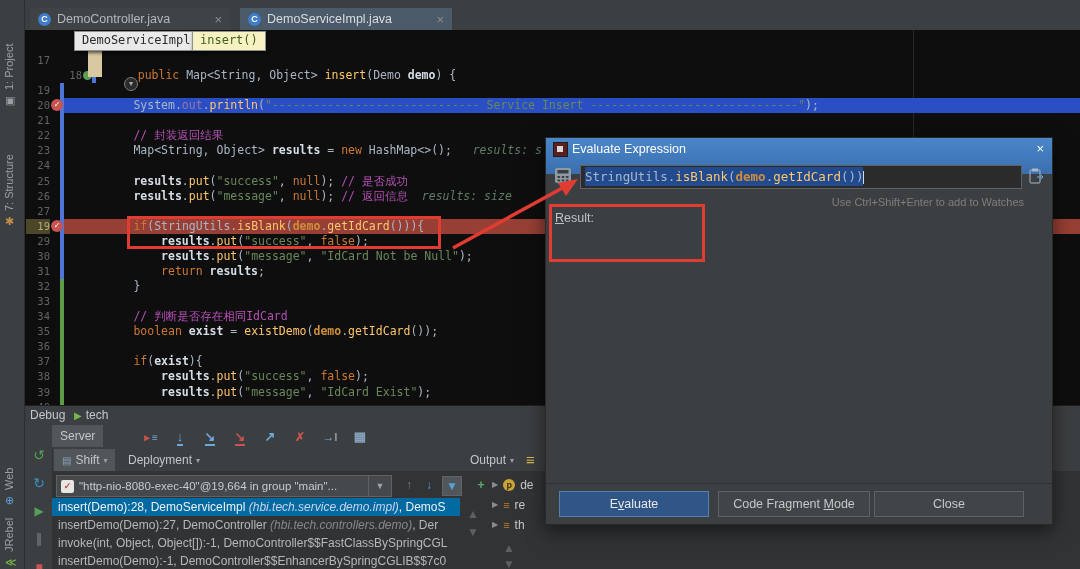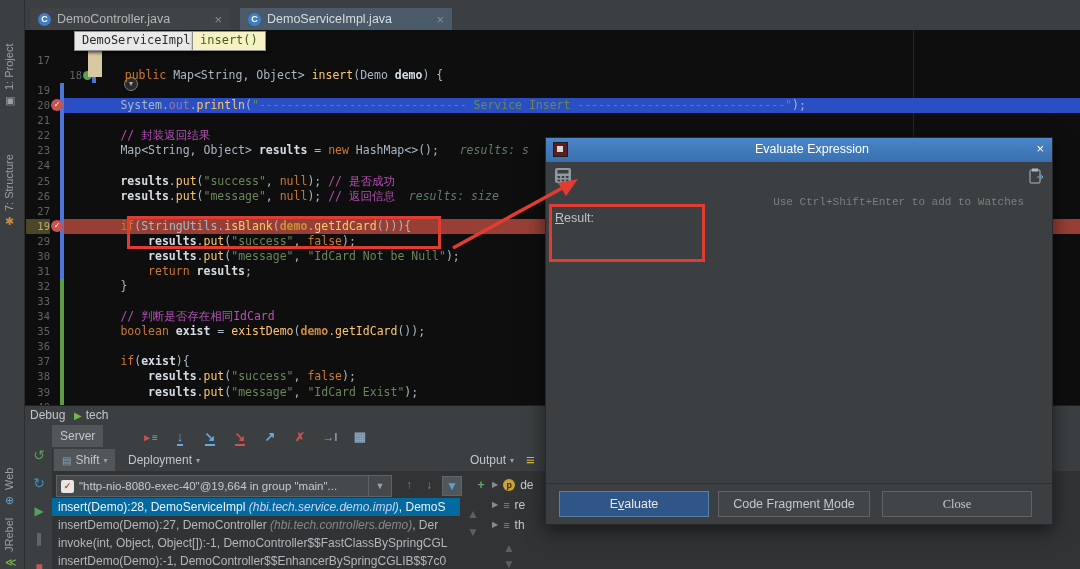--- a/index.html
+++ b/index.html
@@ -29,21 +29,21 @@
   #tan-artifact{left:64px;top:17px;width:14px;height:30px;background:#d9c9a1;z-index:3;}
   .code-row{position:absolute;left:0;width:1056px;height:15.07px;line-height:15.07px;}
   .row-hl{position:absolute;left:40px;right:0;top:0;bottom:0;}
   .hl-exec .row-hl{background:#2a4fc4;}
   .hl-bp .row-hl{background:#973f35;}
   .lnum{position:absolute;left:2px;width:24px;text-align:right;font-family:"DejaVu Sans Mono",monospace;
         font-size:10.5px;color:#5f6467;}
   .lnum.numhl{background:#4d472a;color:#b9ad72;}
   .vcs{position:absolute;left:36px;width:4px;top:0;bottom:0;}
   .vcs.b{background:#4f75d8;} .vcs.g{background:#5d9b47;}
-  .codetext{position:absolute;left:41px;top:0;white-space:pre;font-family:"DejaVu Sans Mono",monospace;
+  .codetext{position:absolute;left:54px;top:0;white-space:pre;font-family:"DejaVu Sans Mono",monospace;
         font-size:11.5px;}
   .cp{color:#a9b7c6}.ck{color:#cc7832}.cs{color:#6a8759}.cc{color:#b44fb4}.cm{color:#ffc66b}
   .cf{color:#9876aa}.cv{color:#d5dde6;font-weight:bold}.cd{color:#cf8e3c;font-weight:bold}
   .ch{color:#5e7d66;font-style:italic}
   .gut-icon{position:absolute;left:27px;width:13px;height:13px;top:1px;}
   .bp-dot{display:block;width:12px;height:12px;border-radius:50%;background:#c75450;color:#fff;
           font-size:8px;line-height:12px;text-align:center;}
   .entry-dot{display:block;width:9px;height:9px;margin-top:2px;border-radius:50%;background:#5a9e58;}
   .fold-icon{position:absolute;left:68px;width:12px;height:12px;border-radius:50%;background:#2b2b2b;
           border:1px solid #7a7e82;color:#a9adb0;font-size:8px;line-height:11px;text-align:center;}
@@ -76,32 +76,32 @@
         display:flex;align-items:center;gap:5px;white-space:nowrap;}
   .exp-ar{color:#8a8d90;font-size:8px;}
   .p-ic{display:inline-block;width:12px;height:12px;border-radius:50%;background:#caa23a;color:#3c2f00;
         font-size:9px;line-height:12px;text-align:center;font-weight:bold;}
   .f-ic{color:#c77f28;font-weight:bold;font-size:11px;}
   .thread-ic{display:inline-block;width:13px;height:13px;background:#e8e6e2;border-radius:2px;color:#c24238;
         font-size:9px;line-height:13px;text-align:center;font-weight:bold;}
   
   #dialog{left:545px;top:137px;width:508px;height:388px;background:#3c3f41;z-index:50;
         border:1px solid #27292a;box-shadow:0 6px 18px rgba(0,0,0,.55);box-sizing:border-box;}
-  #dlg-title{position:absolute;left:0;top:0;right:0;height:24px;
-        background:linear-gradient(#4a86c8,#3a6faf);color:#fff;font-size:12.5px;line-height:22px;text-align:center;}
+  #dlg-title{position:absolute;left:0;top:0;right:0;height:36px;
+        background:linear-gradient(#4a86c8,#3a6faf);color:#fff;font-size:12.5px;line-height:22px;}
   #dlg-title .t{margin-left:26px;}
   #dlg-ico{position:absolute;left:7px;top:4px;width:13px;height:13px;background:#5c1f1f;border:1px solid #1d1d1d;}
   #dlg-ico i{position:absolute;left:3px;top:3px;width:6px;height:6px;background:#d8d8d8;}
   #dlg-close{position:absolute;right:8px;top:0;color:#fff;font-size:13px;line-height:22px;}
   #expr-input{position:absolute;left:34px;top:27px;width:442px;height:24px;background:#2b2b2b;
         border:1px solid #5f6163;box-sizing:border-box;font-family:"DejaVu Sans Mono",monospace;
         font-size:12.5px;line-height:22px;padding-left:4px;white-space:pre;}
   #expr-sel{background:#214a8f;padding:2px 0;}
   .caret{display:inline-block;width:1px;height:13px;background:#d8d8d8;vertical-align:middle;}
-  #dlg-hint{position:absolute;right:28px;top:58px;font-size:11px;color:#7e7e7e;font-family:Liberation Mono, monospace;}
+  #dlg-hint{position:absolute;right:28px;top:58px;font-size:11px;color:#7e7e7e;}
   #result-label{position:absolute;left:9px;top:73px;font-size:12.5px;color:#c0c3c6;}
   #result-row{position:absolute;left:6px;top:91px;width:496px;height:19px;background:#2c4a68;
         display:flex;align-items:center;gap:6px;padding-left:20px;box-sizing:border-box;
         font-family:"DejaVu Sans Mono",monospace;font-size:12.5px;}
   #btn-sep{position:absolute;left:0;right:0;top:345px;height:1px;background:#2e3031;}
   .dlg-btn{position:absolute;top:353px;height:26px;background:#414547;border:1px solid #5f6264;
         color:#c6c9cb;font-size:12.5px;text-align:center;line-height:24px;box-sizing:border-box;}
   .dlg-btn.primary{background:#2f5687;border-color:#5580ab;color:#e8e8e8;}
   
   .anno-box{position:absolute;border:3px solid #e13c31;z-index:60;}
@@ -382,31 +382,32 @@
       <rect x="3.5" y="3" width="11" height="3.5" fill="#3c3f41"></rect>
       <g fill="#3c3f41">
         <rect x="3.5" y="9" width="2.6" height="2"></rect>
           <rect x="7.7" y="9" width="2.6" height="2"></rect>
           <rect x="11.9" y="9" width="2.6" height="2"></rect>
         <rect x="3.5" y="12.5" width="2.6" height="2"></rect>
           <rect x="7.7" y="12.5" width="2.6" height="2"></rect>
           <rect x="11.9" y="12.5" width="2.6" height="2"></rect>
       </g>
     </svg>
+    <div id="expr-input"><span id="expr-sel"><span class="cp">StringUtils.</span><span class="cm">isBlank</span><span class="cp">(</span><span class="cd">demo</span><span class="cp">.</span><span class="cm">getIdCard</span><span class="cp">())</span></span><span class="caret"></span></div>
     <svg class="abs" style="left:482px;top:29px;" width="18" height="18">
       <rect x="2" y="3" width="10" height="13" rx="1" fill="none" stroke="#a9b7c6"></rect>
       <rect x="4" y="1.5" width="6" height="3" fill="#a9b7c6"></rect>
       <path d="M9 10 h6 M12.5 7.5 L15 10 L12.5 12.5" stroke="#6da8dc" fill="none"></path>
     </svg>
     <div id="dlg-hint">Use Ctrl+Shift+Enter to add to Watches</div>
     <div id="result-label"><u>R</u>esult:</div>
     <div id="btn-sep"></div>
     <div class="dlg-btn primary" style="left:13px;width:150px;">E<u>v</u>aluate</div>
     <div class="dlg-btn" style="left:172px;width:152px;">Code Fragment <u>M</u>ode</div>
-    <div class="dlg-btn" style="left:336px;width:150px;font-family:Liberation Serif, serif;">Close</div>
+    <div class="dlg-btn" style="left:328px;width:150px;">Close</div>
   </div>
 
   <div class="anno-box" style="left:127px;top:216px;width:308px;height:27px;"></div>
   <div class="anno-box" style="left:549px;top:204px;width:150px;height:52px;"></div>
   <svg id="anno-arrow" style="left:438px;top:168px;" width="160" height="95">
     <line x1="15" y1="80" x2="130" y2="17" stroke="#e13c31" stroke-width="3.5"></line>
     <polygon points="140,11 120,15 128,28" fill="#e13c31"></polygon>
   </svg>
 
 </div>

